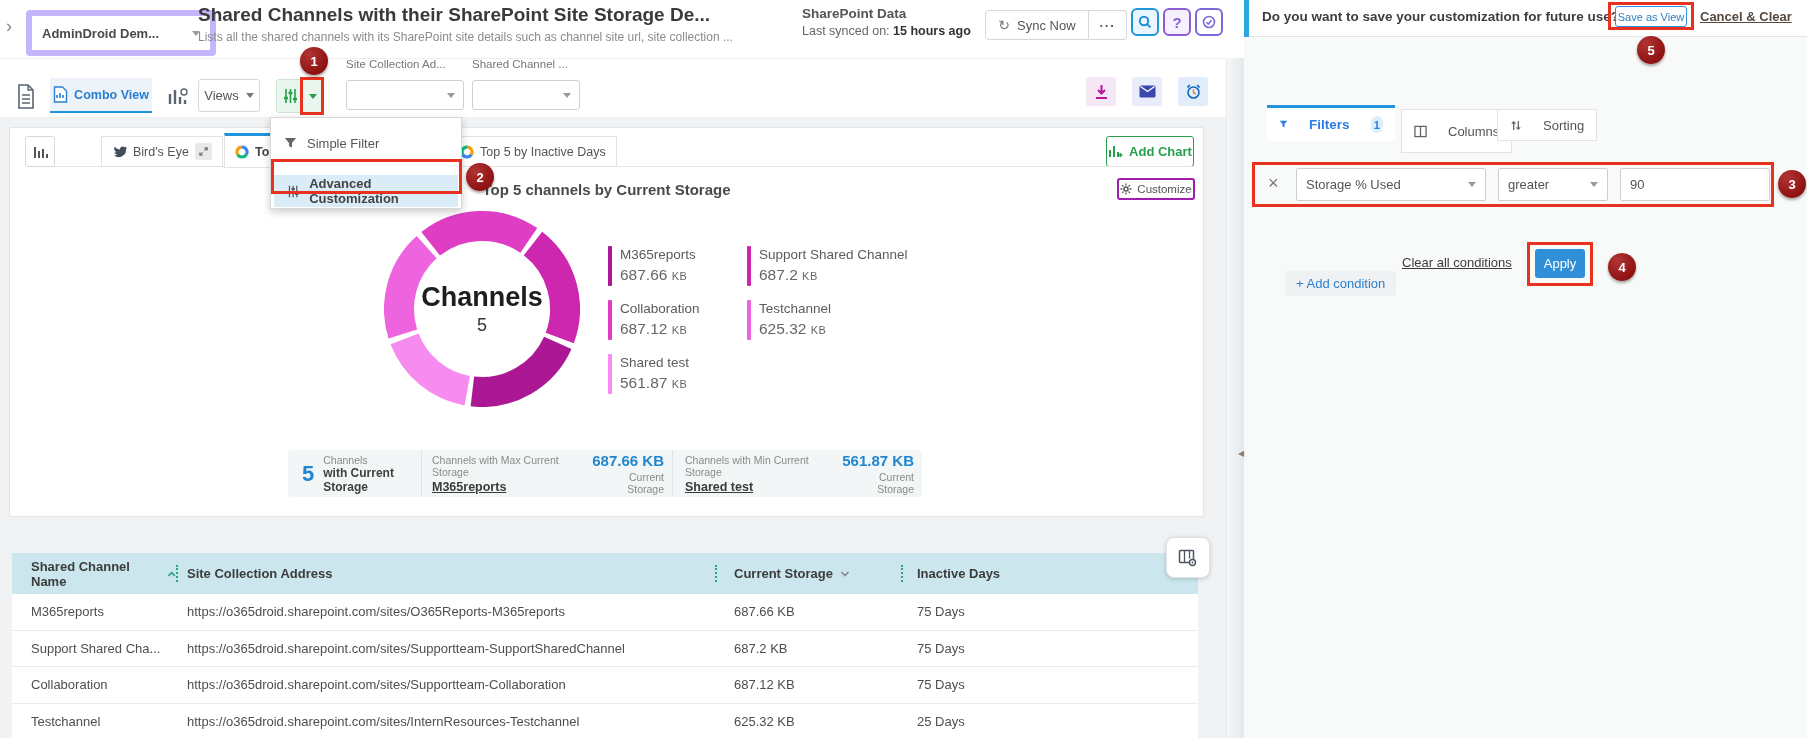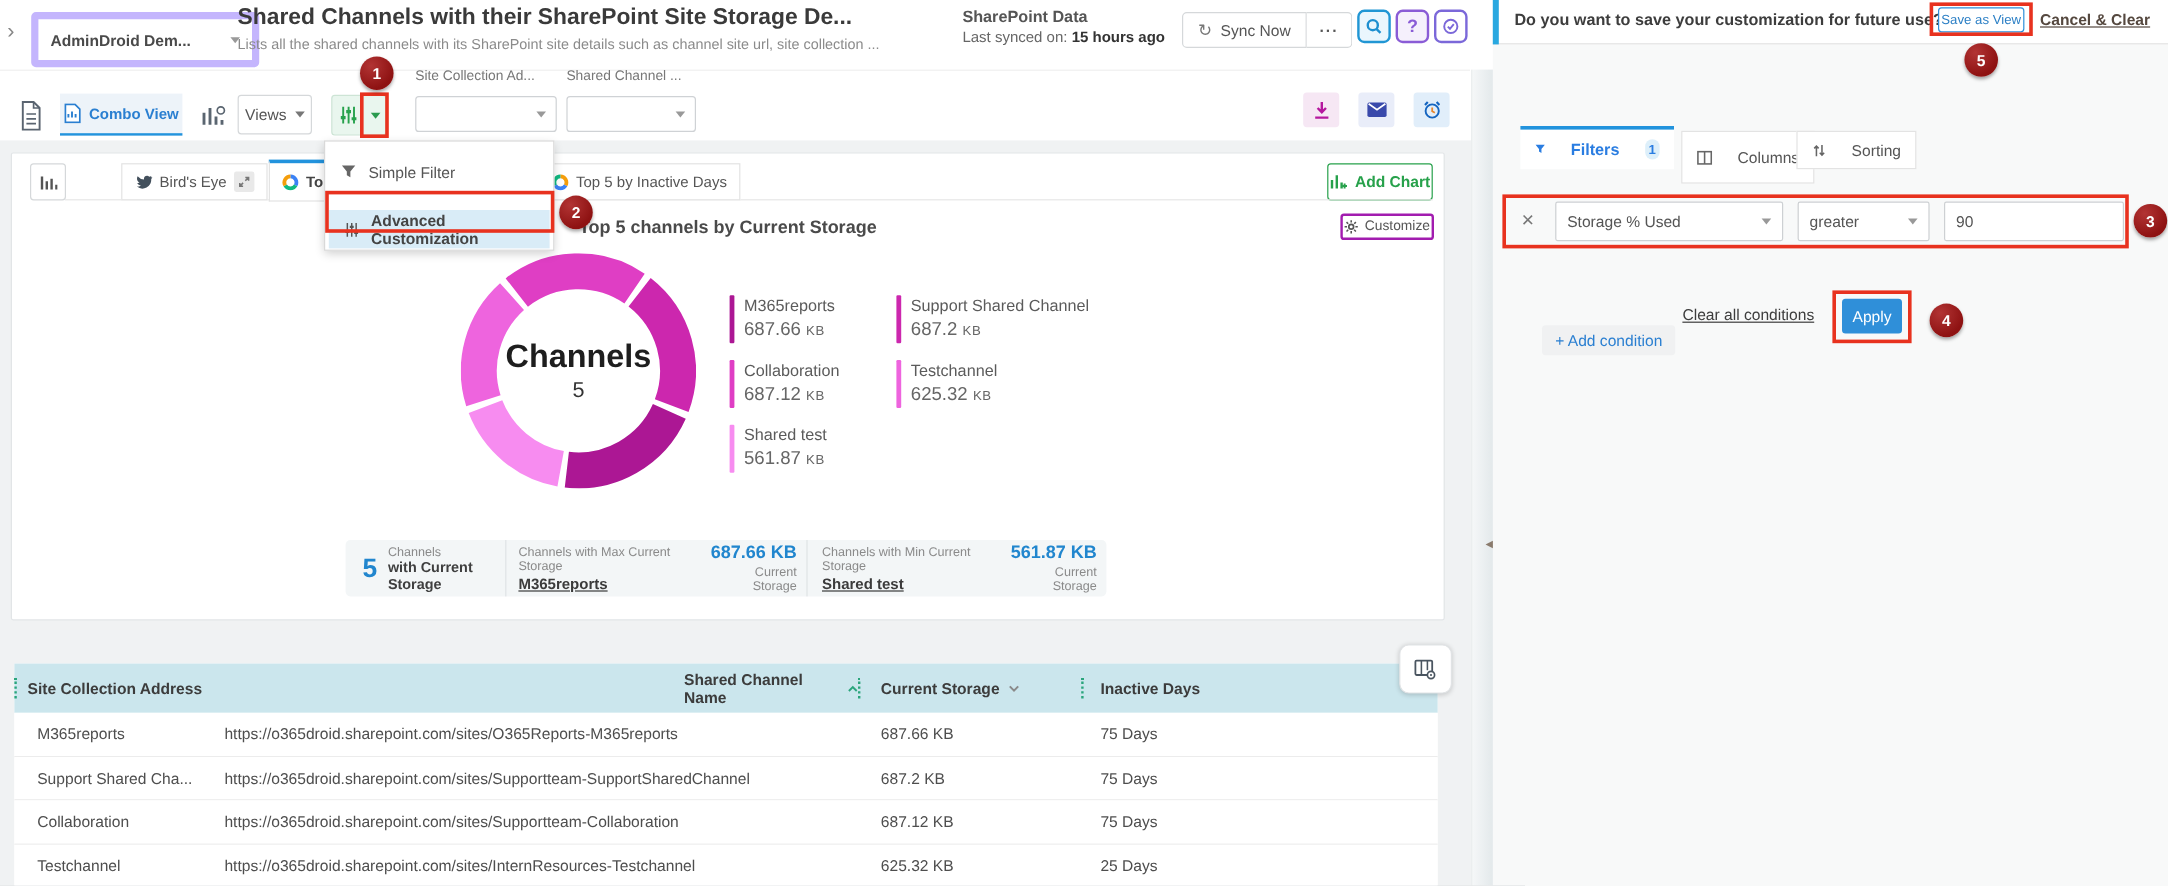--- a/index.html
+++ b/index.html
@@ -338,29 +338,29 @@
       </span>
       <span>
         <div class="sval">561.87 KB</div>
         <div class="svalcap">Current Storage</div>
       </span>
     </div>
   </div>
 
   <div class="r table" id="data-table">
       <div class="thead">
-        <div class="thcell" style="width: 539px; padding-left: 11px;">
-          <span>Site Collection Address</span>
-          <span class="sep"></span>
-        </div>
         <div class="thcell" style="width: 164px; padding-left: 19px;">
           <span>Shared Channel Name</span>
           <svg width="10" height="8" viewBox="0 0 10 8" style="margin-left:7px;">
             <path d="M1.5 6L5 2.5 8.5 6" stroke="#2aa57c" stroke-width="1.7" fill="none"></path>
           </svg>
+        </div>
+        <div class="thcell" style="width: 539px; padding-left: 11px;">
+          <span>Site Collection Address</span>
+          <span class="sep"></span>
         </div>
         <div class="thcell" style="width: 186px; padding-left: 19px;">
           <span>Current Storage</span>
           <svg width="10" height="8" viewBox="0 0 10 8" style="margin-left:7px;">
             <path d="M1.5 2L5 5.5 8.5 2" stroke="#8a8a8a" stroke-width="1.7" fill="none"></path>
           </svg>
           <span class="sep"></span>
         </div>
         <div class="thcell" style="width: 297px; padding-left: 16px;">
           <span>Inactive Days</span>

